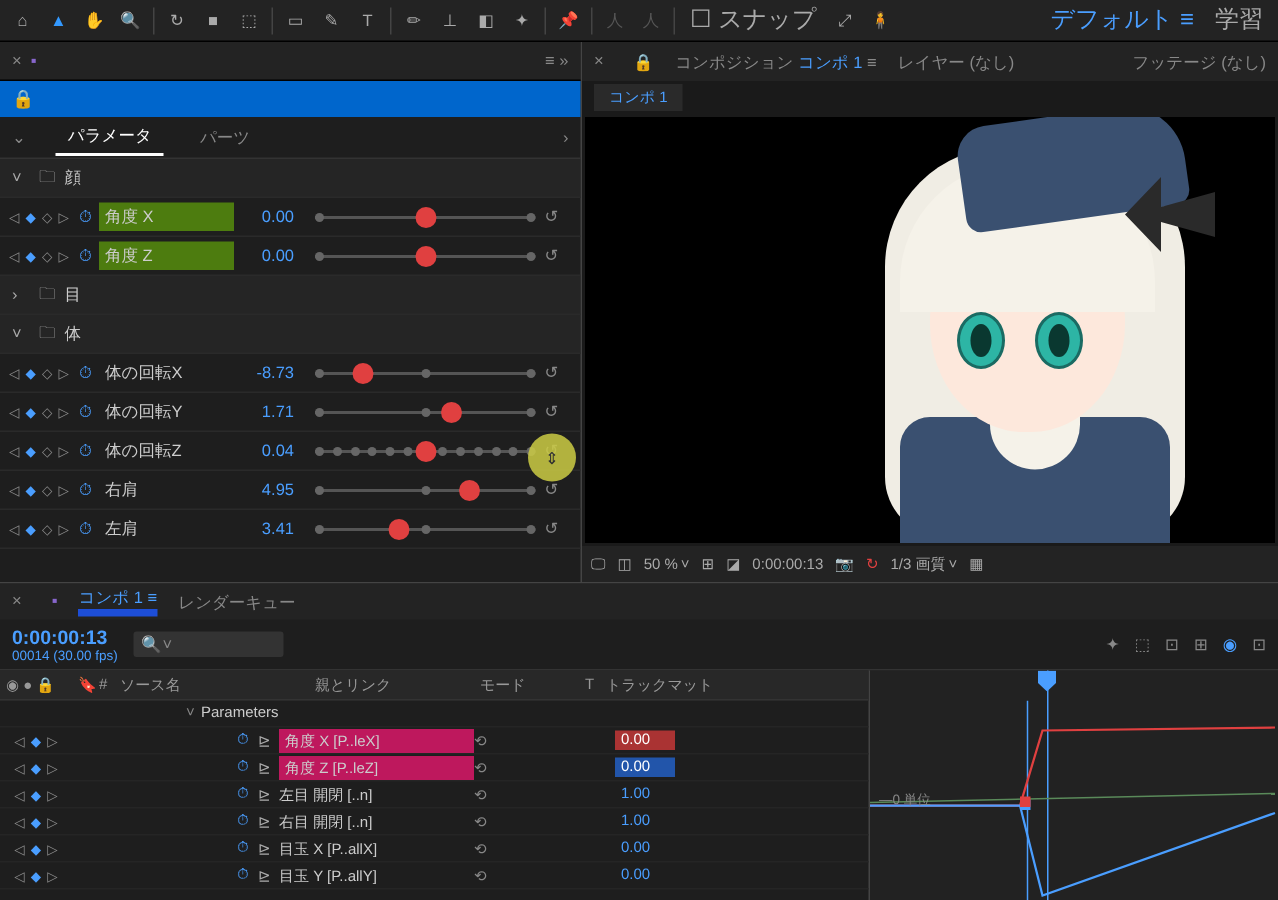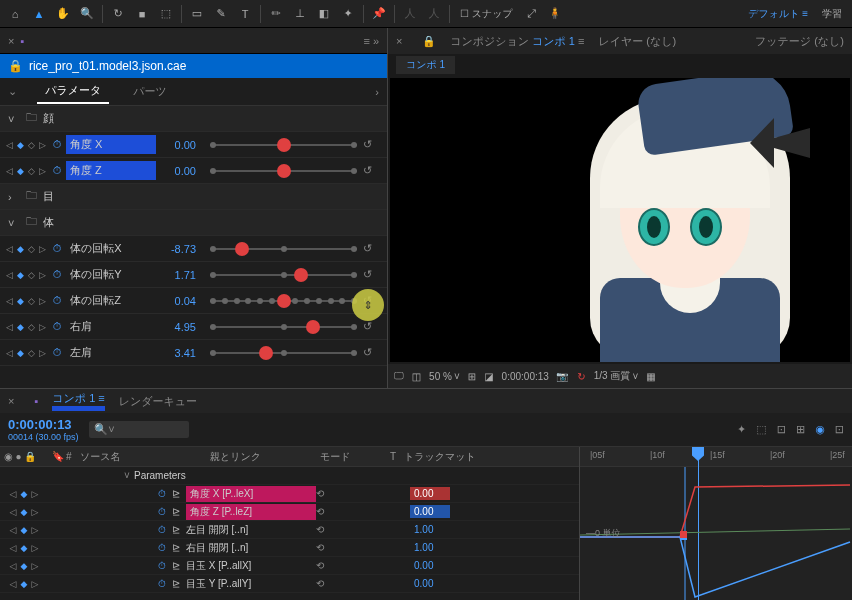--- a/index.html
+++ b/index.html
@@ -1,21 +1,21 @@
 <!DOCTYPE html>
 <html><head>
 <meta charset="utf-8">
 <style>
 *{margin:0;padding:0;box-sizing:border-box;font-family:"Meiryo",sans-serif}
 body{background:#1a1a1a;color:#ccc;font-size:11px;width:852px;height:600px;overflow:hidden;position:relative}
 .toolbar{height:28px;background:#232323;display:flex;align-items:center;padding:0 4px;gap:2px;border-bottom:1px solid #000}
 .tool-btn{width:22px;height:22px;display:flex;align-items:center;justify-content:center;color:#aaa;cursor:pointer;border-radius:2px}
 .tool-btn.active{color:#3399ff}
 .tool-sep{width:1px;height:18px;background:#444;margin:0 2px}
-.tool-text{color:#aaa;padding:0 6px;font-size:10px}
+.tool-text{color:#aaa;padding:0 6px;font-size:16px}
 .tool-text.blue{color:#4a9eff}
 .main{display:flex;height:360px}
 .left-panel{width:388px;background:#1e1e1e;border-right:1px solid #444;display:flex;flex-direction:column}
 .panel-tab{height:26px;background:#232323;display:flex;align-items:center;padding:0 8px;font-size:11px;color:#bbb;border-bottom:1px solid #000}
 .tab-close{margin-right:6px;color:#888}
 .file-bar{height:24px;background:#0066cc;color:#fff;display:flex;align-items:center;padding:0 8px;font-size:12px}
 .lock-icon{margin-right:6px}
 .sub-tabs{height:28px;display:flex;align-items:center;padding:0 8px;gap:16px;border-bottom:1px solid #333}
 .sub-tab{color:#888;padding:4px 8px;cursor:pointer}
 .sub-tab.active{color:#fff;border-bottom:2px solid #fff}
@@ -23,21 +23,21 @@
 .param-group{height:26px;display:flex;align-items:center;padding:0 8px;gap:6px;border-bottom:1px solid #2a2a2a}
 .param-group.header{background:#252525}
 .expand-icon{color:#aaa;width:12px}
 .folder-icon{color:#aaa}
 .param-row{height:26px;display:flex;align-items:center;padding:0 4px;gap:2px;border-bottom:1px solid #2a2a2a}
 .kf-btns{display:flex;gap:1px;width:44px;justify-content:center}
 .kf-btn{width:10px;height:10px;display:flex;align-items:center;justify-content:center;font-size:9px;color:#888}
 .kf-btn.blue{color:#4a9eff}
 .stopwatch{color:#4a9eff;width:14px;text-align:center}
 .param-name{flex:0 0 90px;color:#ccc;padding-left:4px}
-.param-name.boxed{background:#1d4ed8;padding:2px 4px}
+.param-name.boxed{background:#4d7c0f;padding:2px 4px}
 .param-val{width:44px;text-align:right;color:#4a9eff;padding-right:6px}
 .slider-area{flex:1;display:flex;align-items:center;gap:6px;padding:0 6px}
 .slider-track{flex:1;height:2px;background:#555;position:relative}
 .slider-dots{position:absolute;width:100%;display:flex;justify-content:space-between;top:-2px}
 .slider-dot{width:6px;height:6px;border-radius:50%;background:#666}
 .slider-handle{position:absolute;width:14px;height:14px;border-radius:50%;background:#e04040;top:-6px;transform:translateX(-50%)}
 .reset-icon{color:#888;width:14px}
 .highlight-circ{position:absolute;width:32px;height:32px;border-radius:50%;background:#cccc44;opacity:.85;left:352px;top:289px;display:flex;align-items:center;justify-content:center;color:#333;z-index:10}
 .right-panel{flex:1;background:#1a1a1a;display:flex;flex-direction:column}
 .comp-tabs{height:26px;display:flex;align-items:center;padding:0 8px;gap:14px;background:#232323;font-size:11px}
@@ -130,21 +130,20 @@
 <div class="main">
 
   <div class="left-panel">
     <div class="panel-tab">
       <span class="tab-close">×</span>
       <span style="color:#8866cc;margin-right:4px">▪</span>
       <span style="margin-left:auto;color:#888">≡ »</span>
     </div>
     <div class="file-bar">
       <span class="lock-icon">🔒</span>
-      <span>rice_pro_t01.model3.json.cae</span>
     </div>
     <div class="sub-tabs">
       <span style="color:#888;margin-right:4px">⌄</span>
       <span class="sub-tab active">パラメータ</span>
       <span class="sub-tab">パーツ</span>
       <span style="margin-left:auto;color:#888">›</span>
     </div>
     <div class="param-list" id="param-list">
         <div class="param-group header">
     <span class="expand-icon">˅</span>
@@ -491,27 +490,20 @@
     <span class="tl-stopwatch">⏱</span>
     <span class="tl-graph">⊵</span>
     <span class="tl-name ">目玉 Y [P..allY]</span>
     <span class="tl-link">⟲</span>
     <span style="width:80px"></span>
     <span class="tl-val ">0.00</span>
   </div>
         </div>
     </div>
     <div class="tl-right">
-      <div class="ruler" id="ruler">
-          <span class="ruler-tick" style="left:10px">|05f</span>
-          <span class="ruler-tick" style="left:70px">|10f</span>
-          <span class="ruler-tick" style="left:130px">|15f</span>
-          <span class="ruler-tick" style="left:190px">|20f</span>
-          <span class="ruler-tick" style="left:250px">|25f</span>
-        </div>
       <div class="playhead">
           <div class="playhead-head"></div>
         </div>
       <div class="graph-area">
         <div class="graph-label">—<span>0 単位</span></div>
         <svg class="graph">
           <line x1="105" y1="0" x2="105" y2="150" stroke="#4a9eff" stroke-width="1"></line>
           <polyline points="0,70 100,70 115,20 270,18" stroke="#e04040" fill="none" stroke-width="1.5"></polyline>
           <polyline points="0,70 100,70 115,130 270,75" stroke="#4a9eff" fill="none" stroke-width="1.5"></polyline>
           <polyline points="0,68 270,62" stroke="#5a8a5a" fill="none" stroke-width="1"></polyline>

